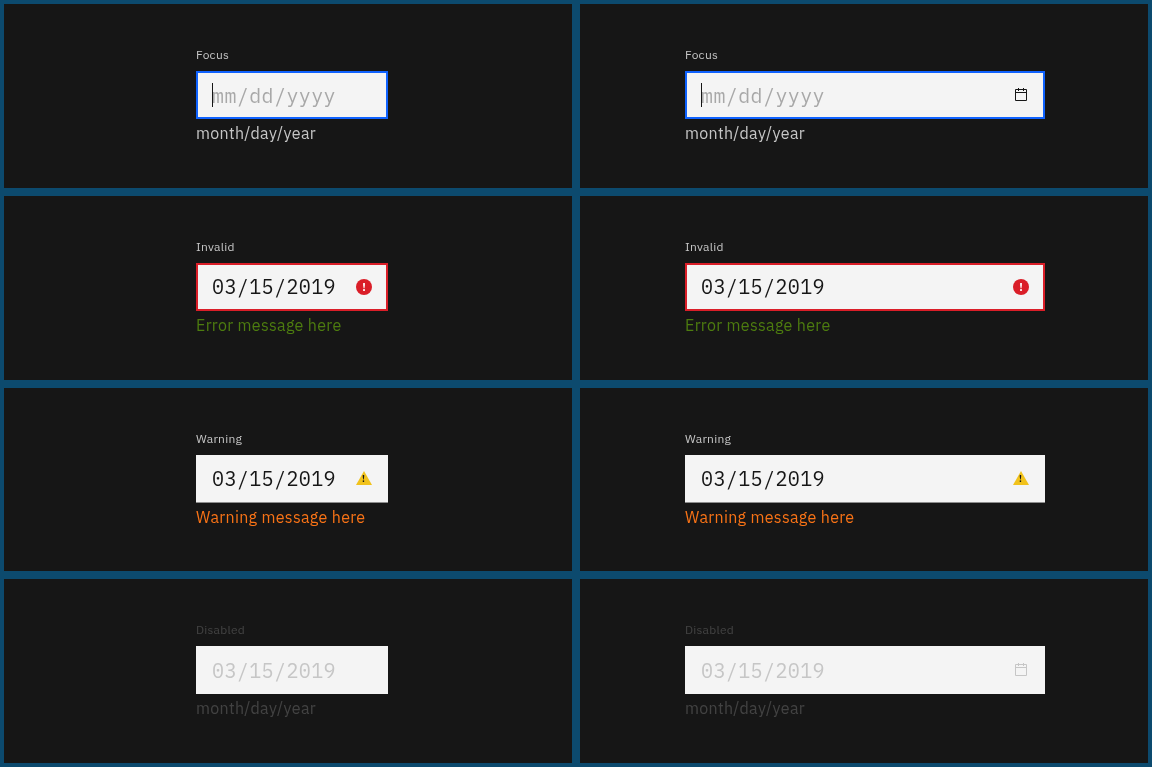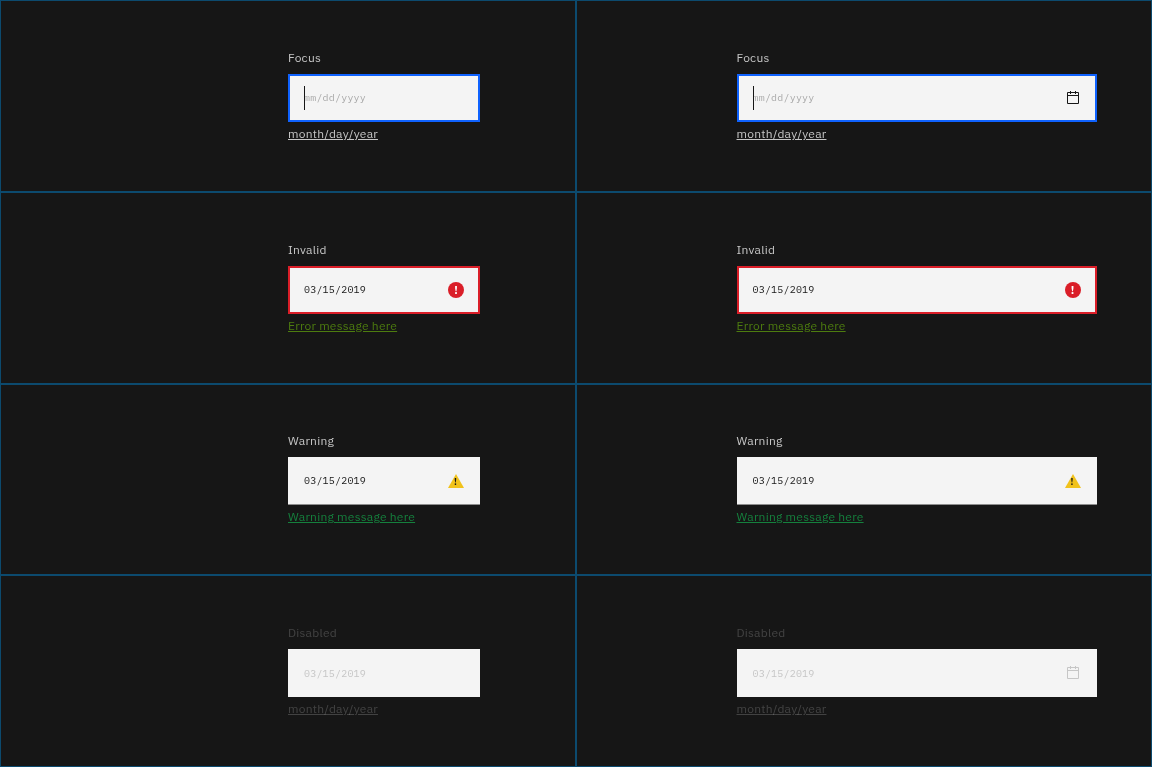--- a/index.html
+++ b/index.html
@@ -1,34 +1,34 @@
 <!DOCTYPE html>
 <html><head>
 <meta charset="utf-8">
 <style>
   * { box-sizing: border-box; margin: 0; padding: 0; font-family: "IBM Plex Sans", -apple-system, BlinkMacSystemFont, sans-serif; }
   body { background: #161616; width: 1152px; height: 767px; }
   .grid { display: grid; grid-template-columns: 1fr 1fr; grid-template-rows: repeat(4, 1fr); width: 100%; height: 100%; }
-  .cell { border: 1px solid #0c4a6e; display: flex; align-items: center; padding-left: 192px; justify-content: center; }
+  .cell { border: 4px solid #0c4a6e; display: flex; align-items: center; padding-left: 192px; }
   .cell.right { padding-left: 105px; }
   .stack { display: flex; flex-direction: column; }
   .label { font-size: 12px; color: #c6c6c6; margin-bottom: 8px; line-height: 1.34; letter-spacing: 0.02em; }
   .label.disabled { color: rgba(198,198,198,0.25); }
-  .helper { font-size: 12px; color: #c6c6c6; margin-top: 4px; line-height: 1.34; letter-spacing: 0.02em; text-decoration: underline; }
+  .helper { font-size: 16px; color: #c6c6c6; margin-top: 4px; line-height: 1.34; letter-spacing: 0.02em; }
   .helper.err { color: #4d7c0f; }
-  .helper.warn { color: #15803d; }
+  .helper.warn { color: #f97316; }
   .helper.dis { color: rgba(198,198,198,0.25); }
   .field { position: relative; display: flex; align-items: center; background: #f4f4f4; height: 48px; }
   .field.short { width: 192px; }
   .field.long { width: 360px; }
   .field.focus { outline: 2px solid #0f62fe; outline-offset: -2px; }
   .field.invalid { outline: 2px solid #da1e28; outline-offset: -2px; }
   .field.warning { border-bottom: 1px solid #8d8d8d; }
   .field.disabled { background: #f4f4f4; border-bottom: none; cursor: not-allowed; }
-  .input { font-family: "IBM Plex Mono", Menlo, Consolas, monospace; font-size: 10px; background: transparent; border: none; outline: none; padding: 12px 16px; height: 100%; flex: 1; color: #161616; letter-spacing: 0.02em; }
+  .input { font-family: "IBM Plex Mono", Menlo, Consolas, monospace; font-size: 20px; background: transparent; border: none; outline: none; padding: 12px 16px; height: 100%; flex: 1; color: #161616; letter-spacing: 0.02em; }
   .input::placeholder { color: #a8a8a8; }
   .input.disabled { color: #c6c6c6; cursor: not-allowed; }
   .caret { position: absolute; left: 16px; top: 12px; bottom: 12px; width: 1px; background: #161616; }
   .icon-slot { position: absolute; right: 16px; top: 50%; transform: translateY(-50%); display: flex; align-items: center; justify-content: center; }
   .cal-icon { width: 16px; height: 16px; }
   .cal-icon.dis path, .cal-icon.dis rect { fill: #c6c6c6; }
   .err-icon { width: 16px; height: 16px; background: #da1e28; border-radius: 50%; display: flex; align-items: center; justify-content: center; color: #fff; font-size: 11px; font-weight: bold; }
   .warn-icon { width: 0; height: 0; border-left: 8px solid transparent; border-right: 8px solid transparent; border-bottom: 14px solid #f1c21b; position: relative; }
   .warn-icon::after { content: "!"; position: absolute; left: -2px; top: 2px; font-size: 9px; font-weight: bold; color: #161616; }
   svg.cal-icon path { fill: #161616; }

